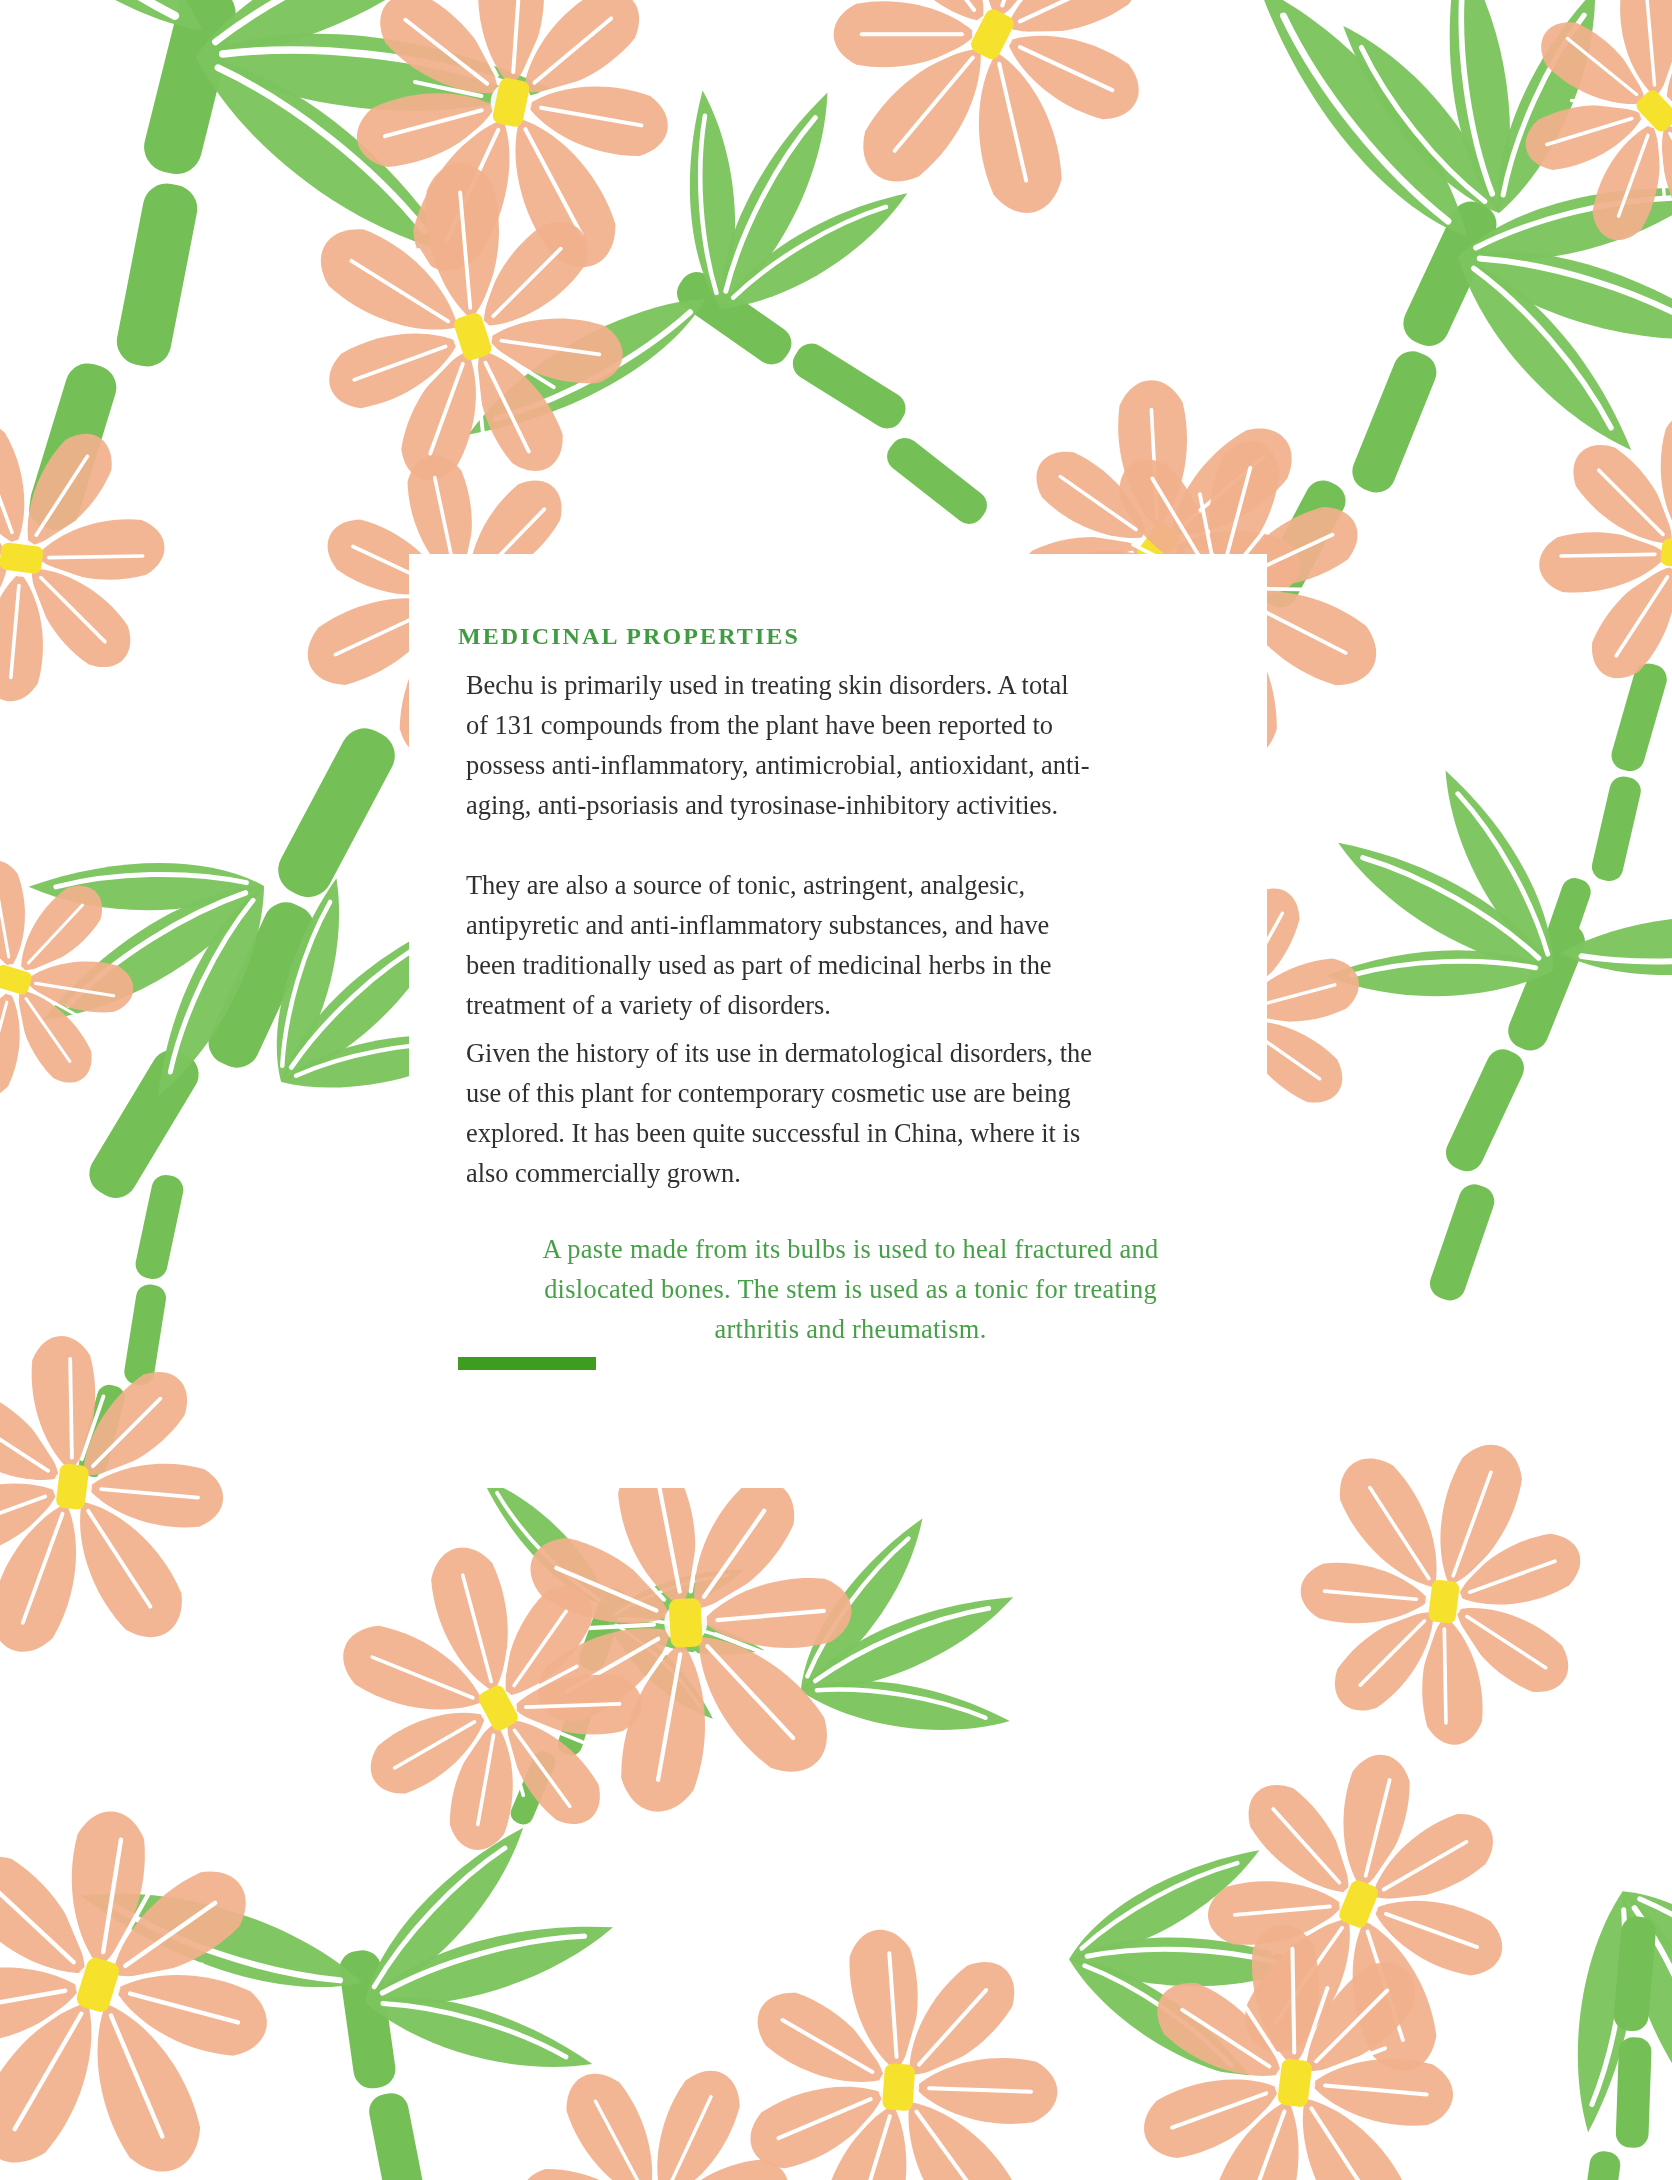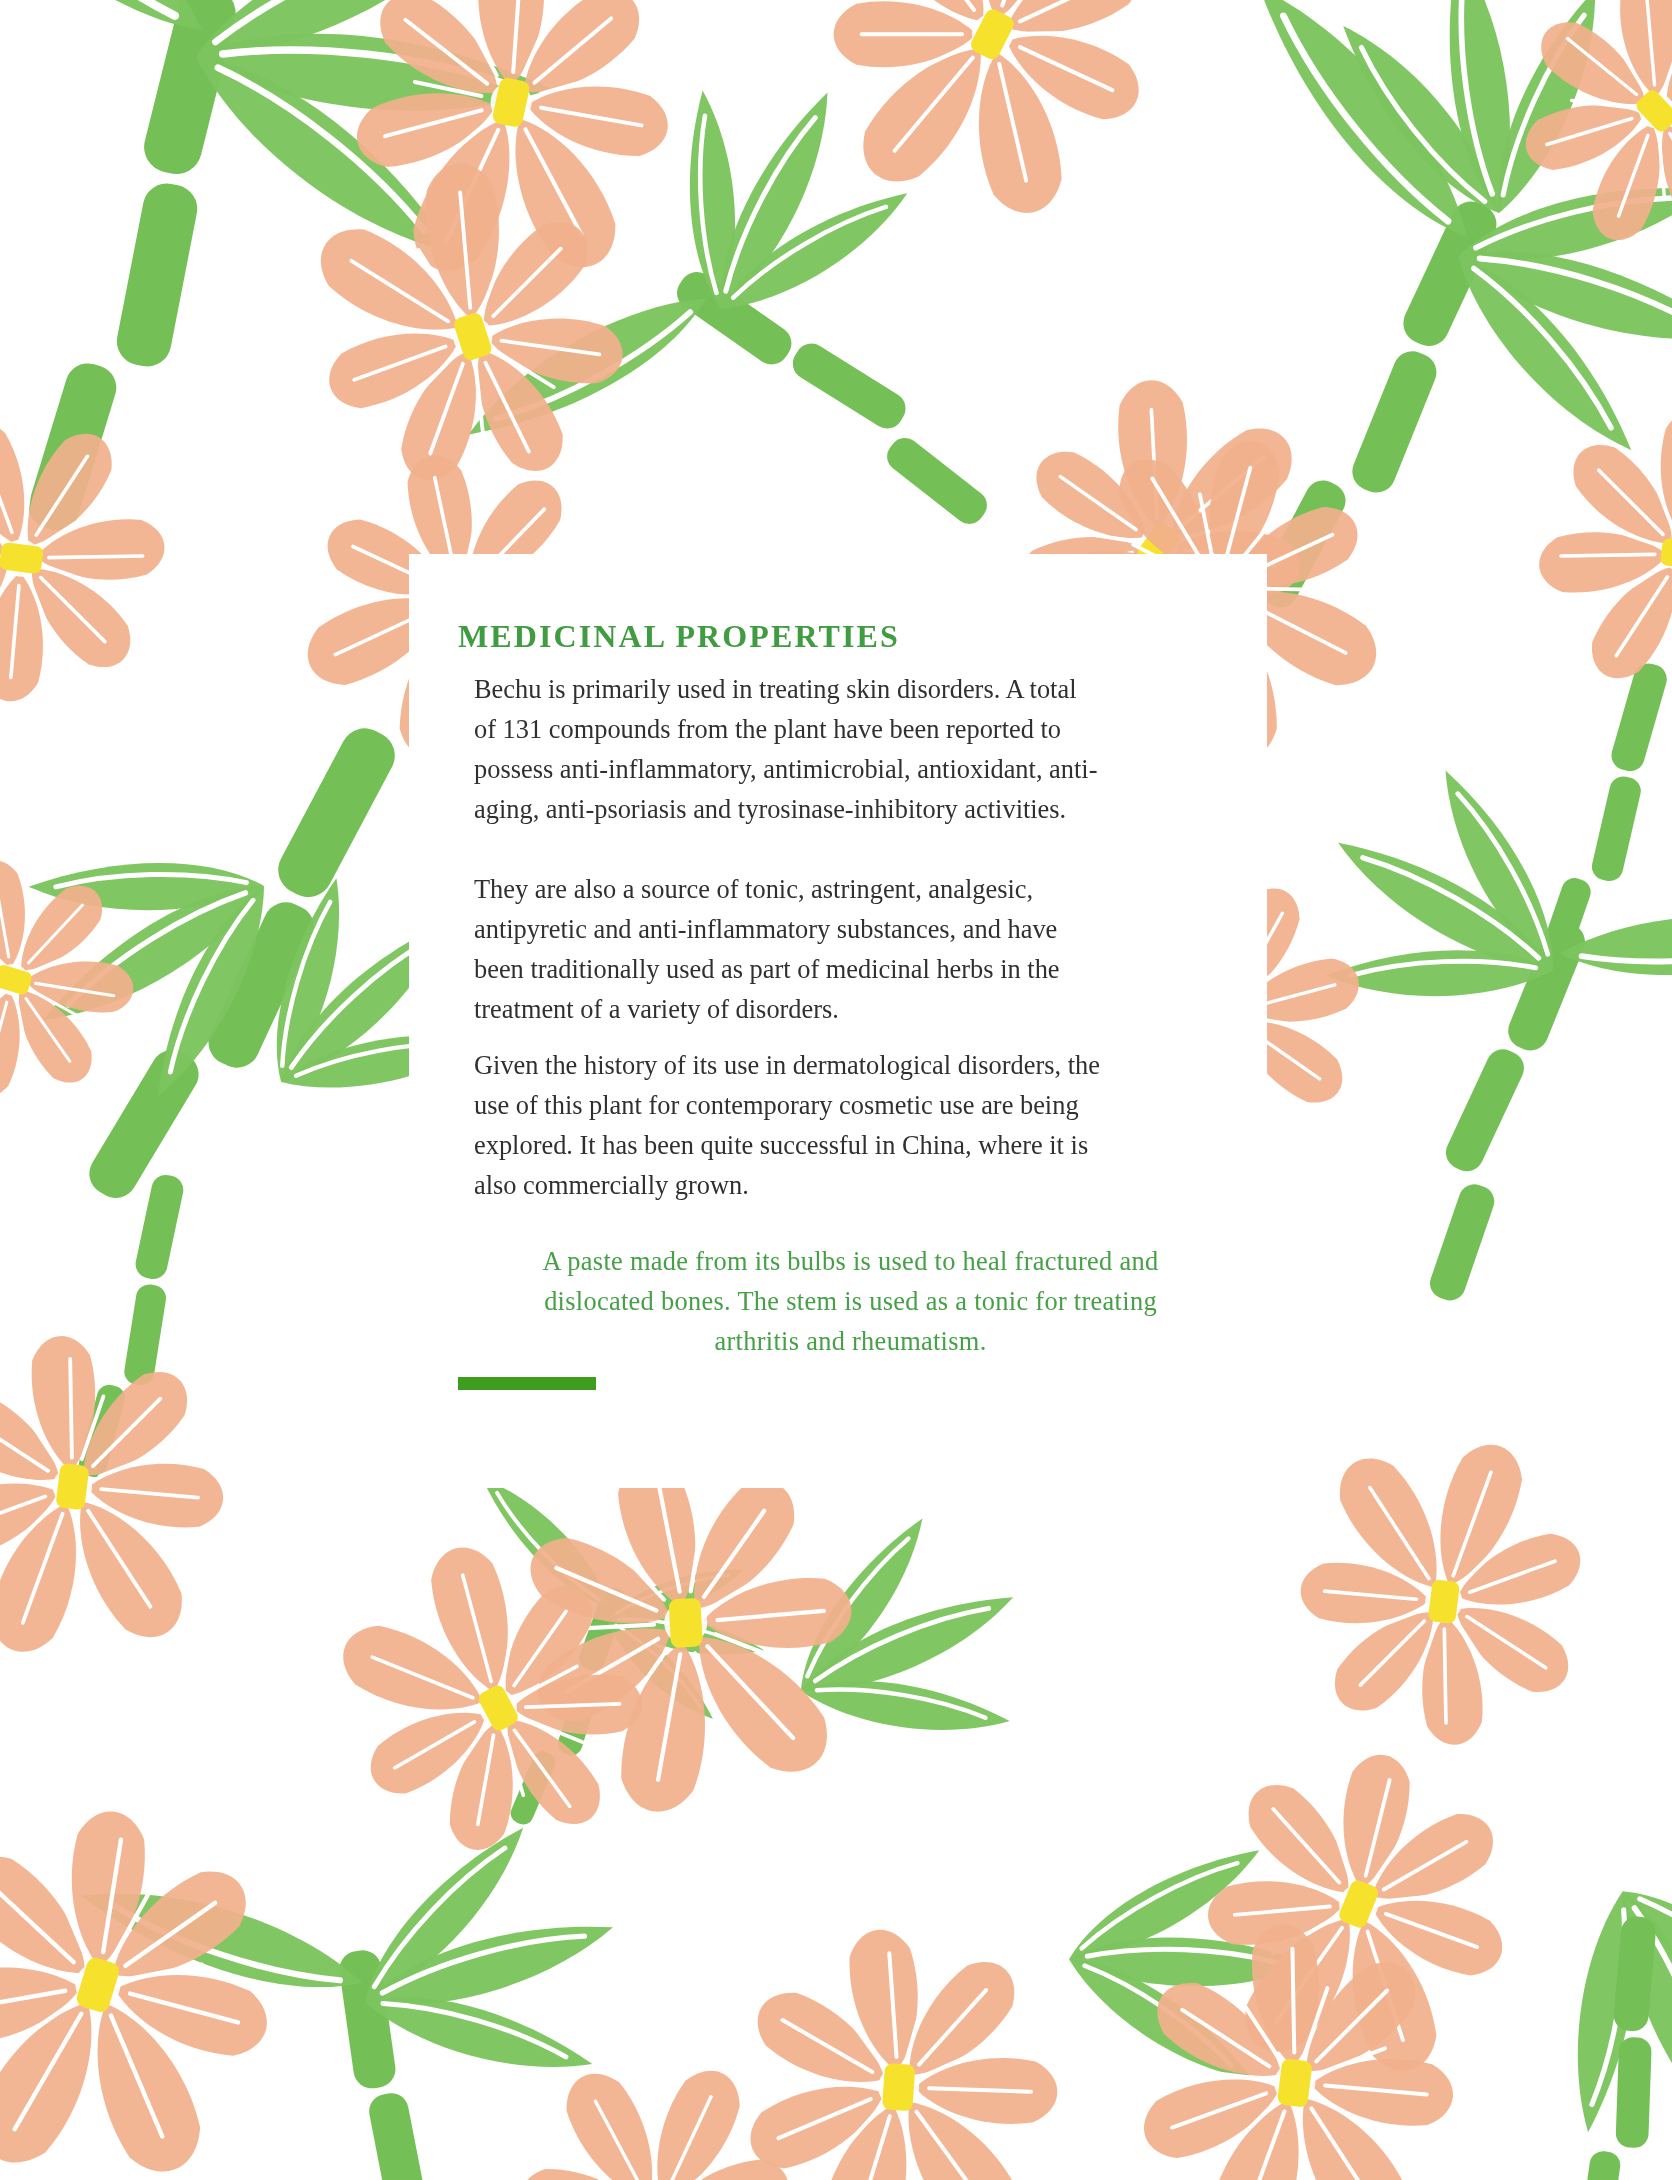--- a/index.html
+++ b/index.html
@@ -11,24 +11,24 @@
   .vein{stroke:#fff;stroke-width:4.5;stroke-linecap:round;}
   .ccirc{fill:#fff;fill-opacity:.9;}
   .fcenter{fill:var(--yellow,#f6e22d);}
   .leaf{fill:var(--green,#7cc45e);fill-opacity:.97;}
   .lvein{stroke:#fff;stroke-width:4;fill:none;stroke-linecap:round;}
   .stk{fill:var(--green-stalk,#74c057);}
 
   
   .card{position:absolute;left:409px;top:554px;width:858px;height:934px;background:var(--card-bg,#fff);
         box-sizing:border-box;padding:65px 24px 0 49px;}
-  .card h2{font-size:32px;line-height:34px;font-weight:700;letter-spacing:2.1px;margin:0 0 12px;
+  .card h2{font-size:24px;line-height:34px;font-weight:700;letter-spacing:2.1px;margin:0 0 12px;
            color:var(--heading-green,#3f9c41);}
   .card h2.second{margin:24px 0 6.8px;}
-  .card p{font-size:26.4px;line-height:40px;margin:16px;color:var(--ink,#303030);white-space:pre-line;}
+  .card p{font-size:26.4px;line-height:40px;margin:8px;color:var(--ink,#303030);white-space:pre-line;}
   .card p.gap{margin-bottom:40px;}
   .card p.callout{margin-top:36px;color:var(--accent-green,#45a046);letter-spacing:0.3px;text-align:center;}
   .divider{width:138px;height:12.8px;margin-top:5.1px;background:var(--bar-green,#3e9d1f);}
 </style>
 </head>
 <body>
 
 <div class="page">
 
   <svg class="pattern" viewBox="0 0 1964 2560" xmlns="http://www.w3.org/2000/svg">

